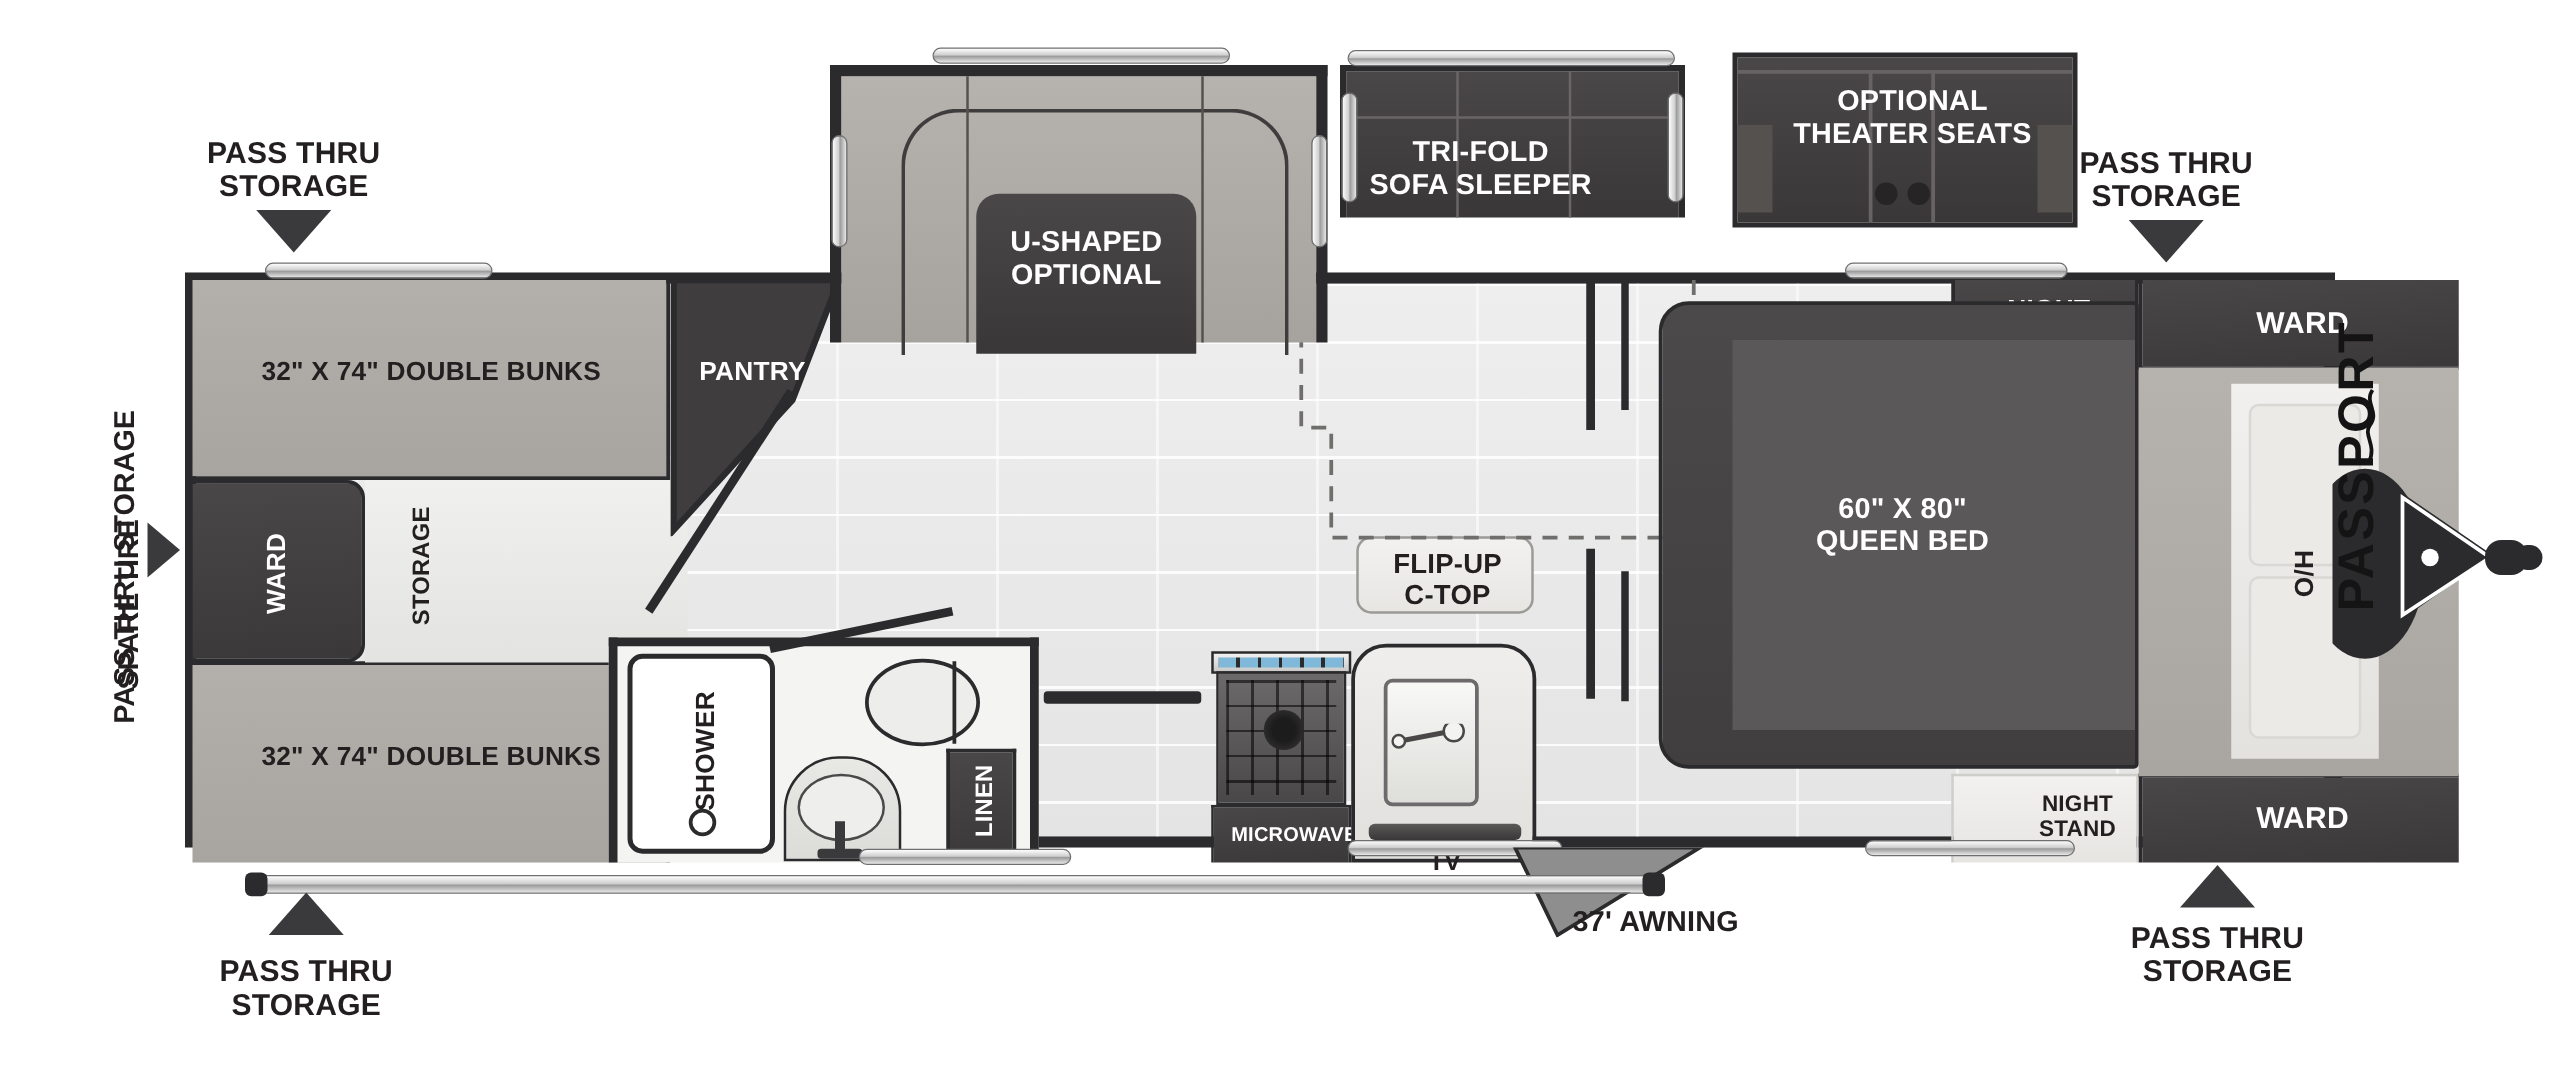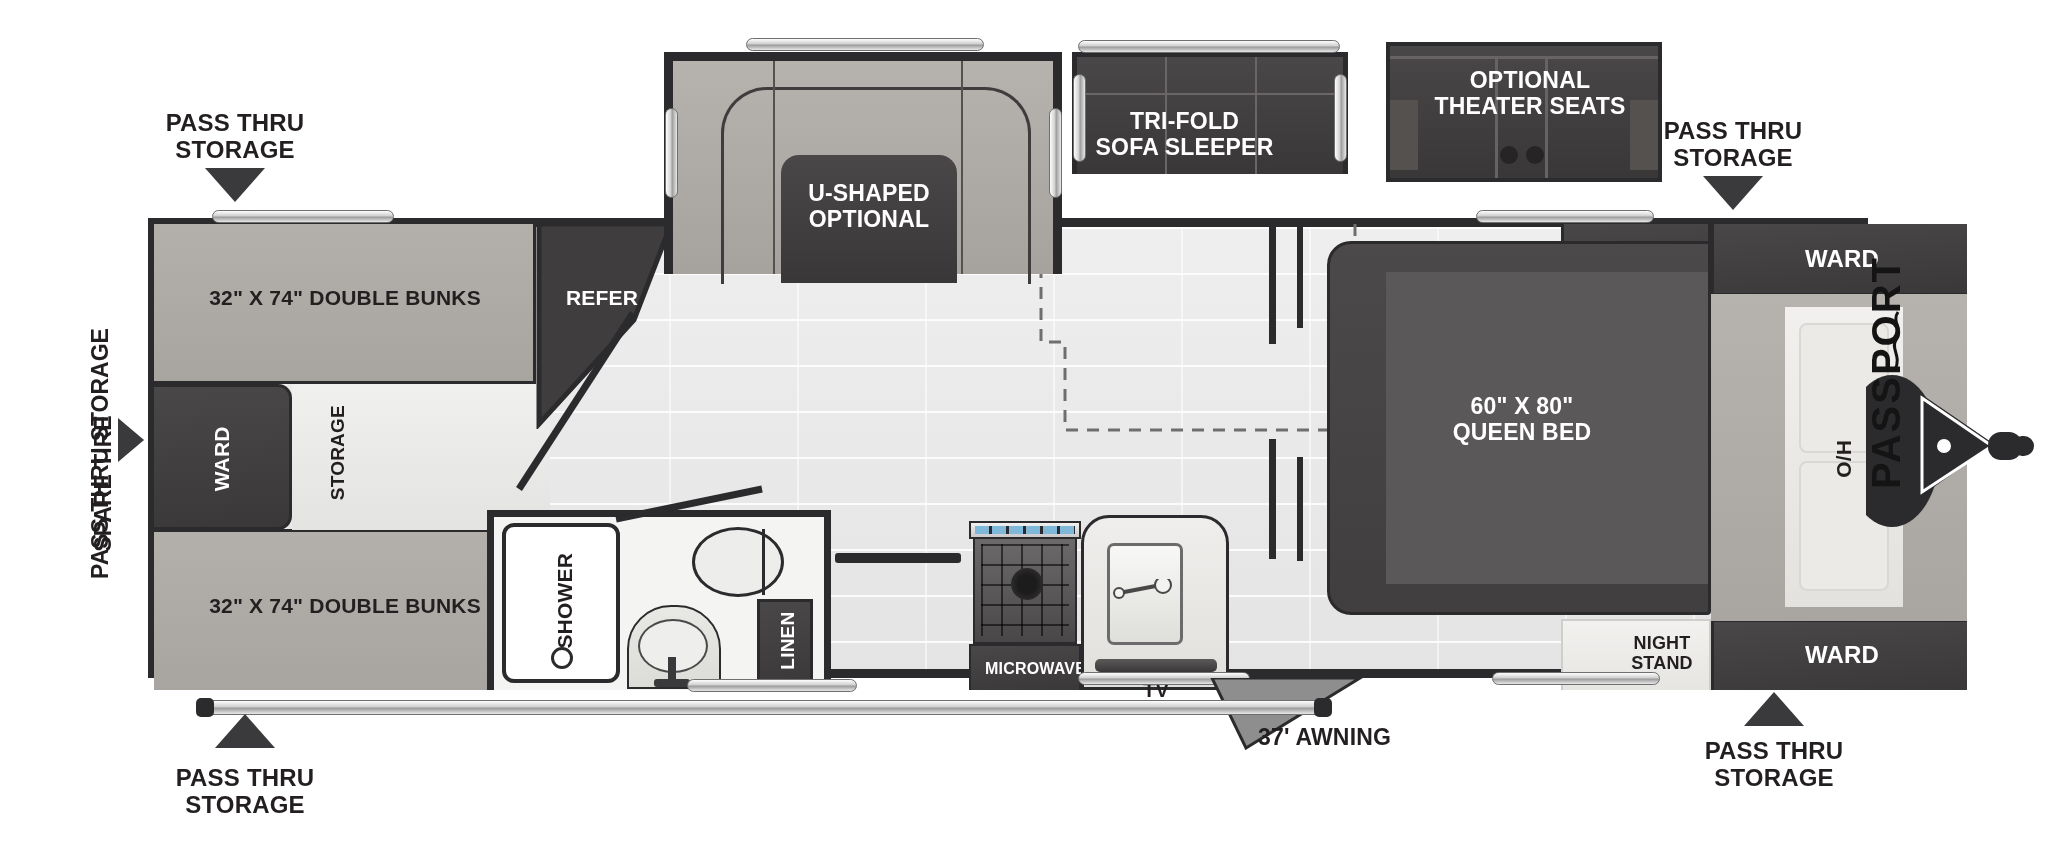--- a/index.html
+++ b/index.html
@@ -76,21 +76,21 @@
 
     <div class="abs" style="left:135px;top:157px;width:258px;height:146px;
                 background:linear-gradient(#f0f0ee,#e3e3e1);">
       <div class="lbl vert" style="left:-52px;top:58px;width:196px;font-size:19px;">STORAGE</div>
     </div>
 
     <div class="abs" style="left:379px;top:-3px;width:140px;height:200px;overflow:visible;">
       <svg width="150" height="205" viewBox="0 0 150 205" style="position:absolute;left:0;top:0;">
         <polygon points="3,0 132,0 132,8 98,96 3,200" fill="#403d3e" stroke="#2b2b2d" stroke-width="5"></polygon>
       </svg>
-      <div class="lblw" style="left:2px;top:62px;width:128px;font-size:21px;">REFER</div>
+      <div class="lblw" style="left:2px;top:62px;width:128px;font-size:21px;">PANTRY</div>
     </div>
 
     <svg class="abs" style="left:356px;top:80px;" width="170" height="190">
       <line x1="120" y1="6" x2="6" y2="182" stroke="#2b2b2d" stroke-width="7"></line>
     </svg>
 
     <div class="abs" style="left:330px;top:283px;width:344px;height:180px;
                 background:#f4f4f2;border:7px solid #2b2b2d;box-sizing:border-box;border-bottom:none;">
     </div>
 
@@ -153,20 +153,26 @@
     <svg class="abs" style="left:956px;top:352px;" width="70" height="28">
       <line x1="6" y1="14" x2="48" y2="6" stroke="#4a4748" stroke-width="4"></line>
       <circle cx="6" cy="14" r="5" fill="#f3f3f1" stroke="#4a4748" stroke-width="2"></circle>
       <circle cx="50" cy="6" r="8" fill="#f3f3f1" stroke="#4a4748" stroke-width="2"></circle>
     </svg>
 
     <div class="abs" style="left:938px;top:432px;width:122px;height:13px;
                 background:linear-gradient(#5c5959,#3a3738);border-radius:5px;"></div>
     <div class="lbl" style="left:938px;top:452px;width:122px;font-size:20px;">TV</div>
 
+    <div class="abs" style="left:928px;top:202px;width:142px;height:62px;
+                background:linear-gradient(#f2f1ef,#e7e6e3);
+                border:2px solid #9b9a97;border-radius:12px;box-sizing:border-box;">
+      <div class="lbl" style="left:0;top:8px;width:142px;font-size:22px;">FLIP-UP
+C-TOP</div>
+    </div>
 
     <svg class="abs" style="left:880px;top:-5px;" width="320" height="235">
       <path d="M318,2 L318,208 L28,208 L28,120 L4,120 L4,2" fill="none" stroke="#6f6e6c" stroke-width="3" stroke-dasharray="12 9"></path>
     </svg>
 
     <div class="abs" style="left:1112px;top:-3px;width:7px;height:120px;background:#2b2b2d;"></div>
     <div class="abs" style="left:1112px;top:212px;width:7px;height:120px;background:#2b2b2d;"></div>
     <div class="abs" style="left:1140px;top:-3px;width:6px;height:104px;background:#2b2b2d;"></div>
     <div class="abs" style="left:1140px;top:230px;width:6px;height:104px;background:#2b2b2d;"></div>
 

